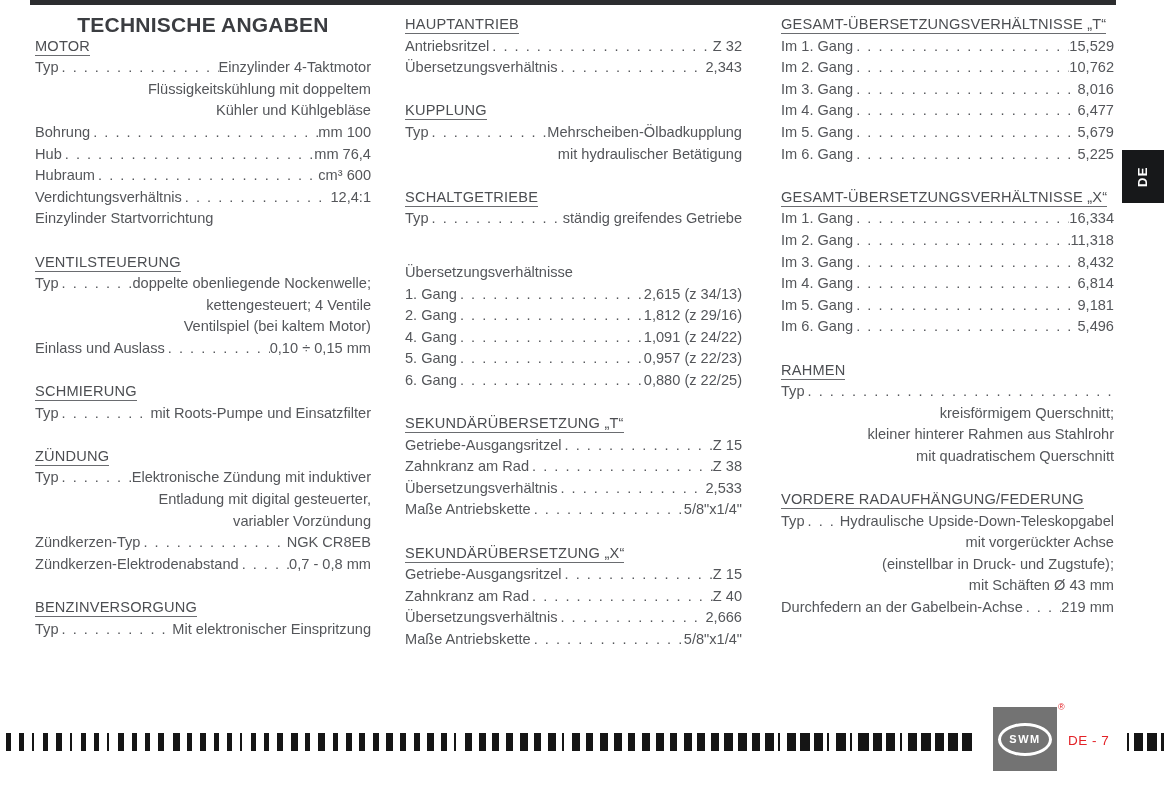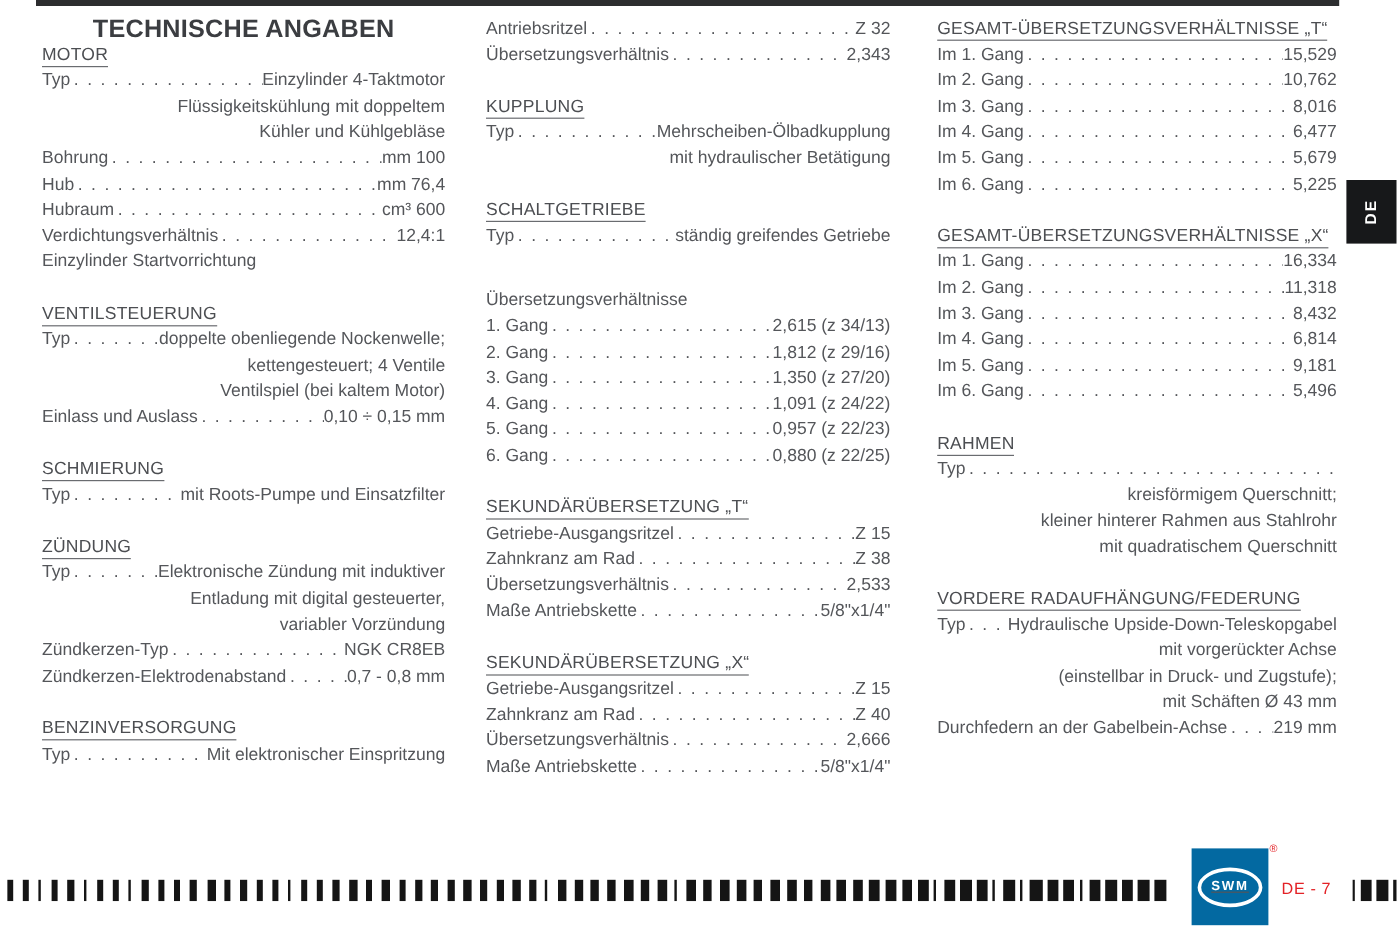--- a/index.html
+++ b/index.html
@@ -22,22 +22,22 @@
   .row .val{white-space:nowrap;flex:0 0 auto;}
   .line.right{text-align:right;}
   .gap{margin-top:32px;}
   .side-tab{position:absolute;left:1122px;top:150px;width:42px;height:53px;background:#17181a;
             display:flex;align-items:center;justify-content:center;}
   .side-tab span{transform:rotate(-90deg);color:#fff;font-weight:bold;font-size:13px;letter-spacing:1.5px;}
   .barcode{position:absolute;top:733px;height:18px;display:flex;overflow:hidden;}
   #barcode-left{left:6px;width:968px;}
   #barcode-right{left:1127px;width:37px;}
   .bar{background:#151515;height:18px;flex:0 0 auto;}
-  .logo{position:absolute;left:993px;top:707px;width:64px;height:64px;background:#0369a1;
-        display:flex;align-items:center;justify-content:center;text-decoration:underline;}
+  .logo{position:absolute;left:993px;top:707px;width:64px;height:64px;background:#737373;
+        display:flex;align-items:center;justify-content:center;}
   .logo-oval{width:48px;height:27px;border:3px solid #fff;border-radius:50%;
              display:flex;align-items:center;justify-content:center;}
   .logo-text{color:#fff;font-weight:bold;font-size:11px;letter-spacing:1.5px;}
   .reg{position:absolute;left:1058px;top:702px;color:#e32227;font-size:9px;}
   .page-label{position:absolute;left:1068px;top:733px;width:56px;color:#e32227;
               font-size:13.5px;text-align:left;letter-spacing:.5px;}
 </style>
 </head>
 <body>
 
@@ -124,20 +124,21 @@
         <div class="sec-heading"><span>BENZINVERSORGUNG</span></div>
         <div class="row">
           <span class="lbl">Typ</span>
           <span class="dots"></span>
           <span class="val">Mit elektronischer Einspritzung</span>
         </div>
       </div>
     </div>
   <div class="column" id="col-1">
       <div class="spec-section first">
+        <div class="sec-heading"><span>HAUPTANTRIEB</span></div>
         <div class="row">
           <span class="lbl">Antriebsritzel</span>
           <span class="dots"></span>
           <span class="val">Z 32</span>
         </div>
         <div class="row">
           <span class="lbl">Übersetzungsverhältnis</span>
           <span class="dots"></span>
           <span class="val">2,343</span>
         </div>
@@ -161,25 +162,20 @@
         <div class="line gap">Übersetzungsverhältnisse</div>
         <div class="row">
           <span class="lbl">1. Gang</span>
           <span class="dots"></span>
           <span class="val">2,615 (z 34/13)</span>
         </div>
         <div class="row">
           <span class="lbl">2. Gang</span>
           <span class="dots"></span>
           <span class="val">1,812 (z 29/16)</span>
-        </div>
-        <div class="row">
-          <span class="lbl">3. Gang</span>
-          <span class="dots"></span>
-          <span class="val">1,350 (z 27/20)</span>
         </div>
         <div class="row">
           <span class="lbl">4. Gang</span>
           <span class="dots"></span>
           <span class="val">1,091 (z 24/22)</span>
         </div>
         <div class="row">
           <span class="lbl">5. Gang</span>
           <span class="dots"></span>
           <span class="val">0,957 (z 22/23)</span>

